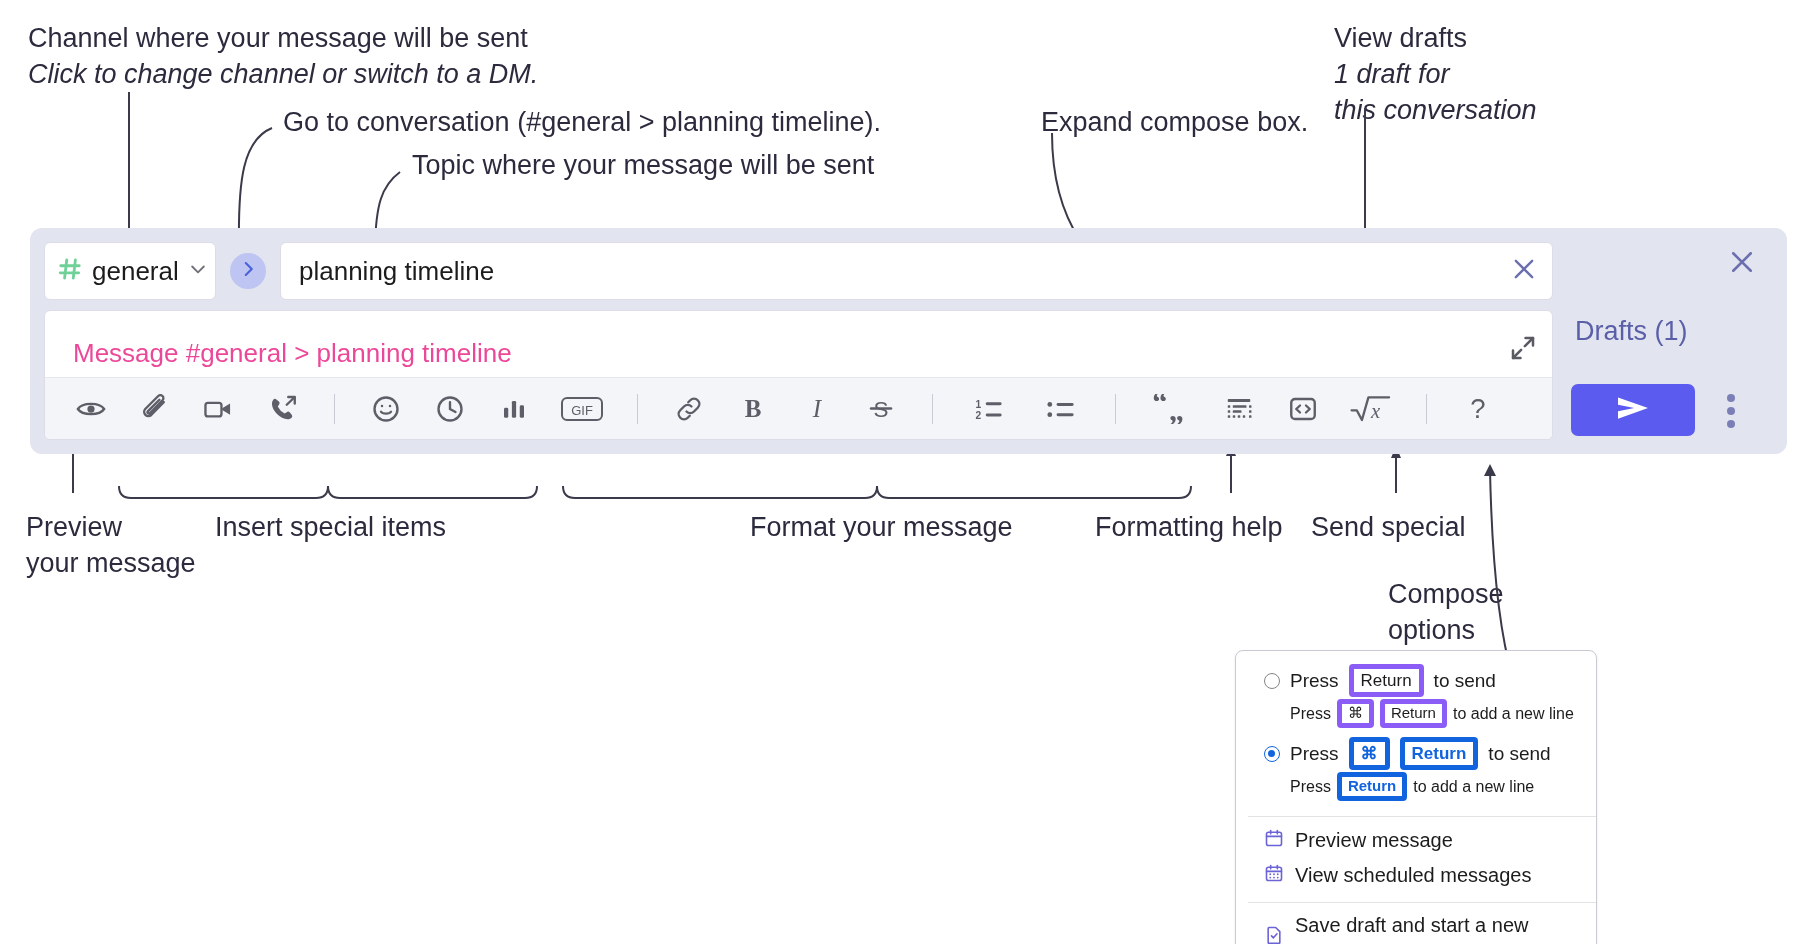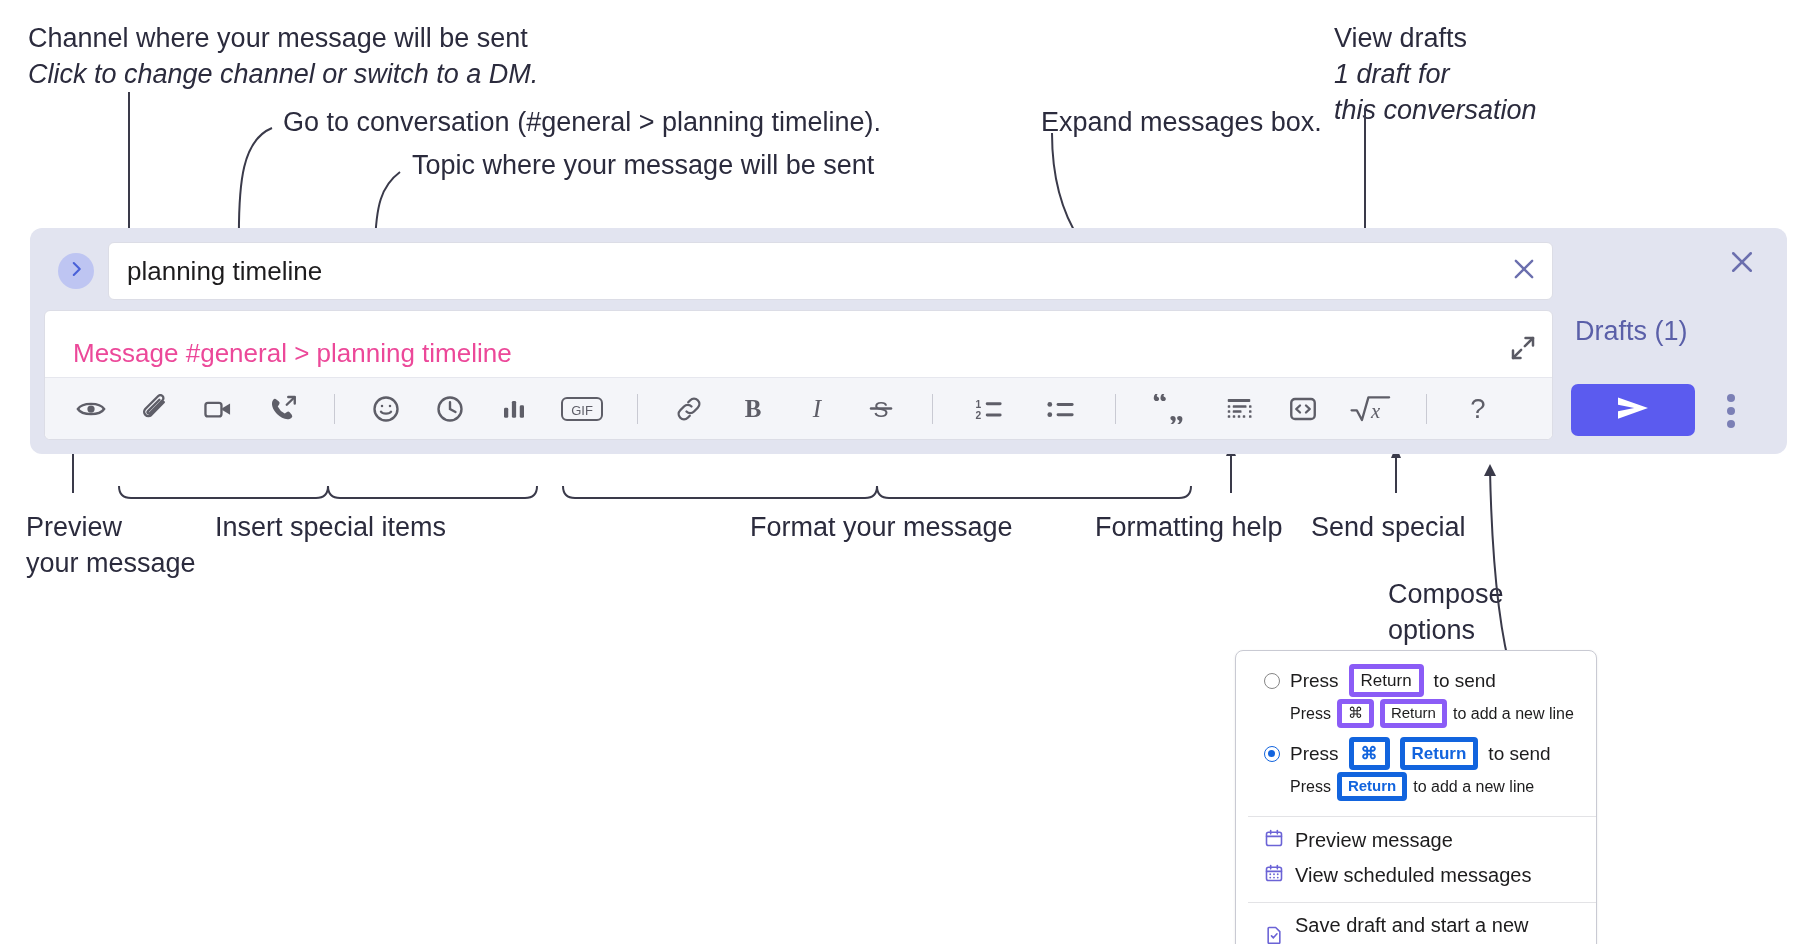--- a/index.html
+++ b/index.html
@@ -237,21 +237,21 @@
 
   <div class="anno" style="left:283px; top:104px;">
     <b>Go to</b><span> conversation (#general &gt; planning timeline).</span>
   </div>
 
   <div class="anno" style="left:412px; top:147px;">
     <b>Topic</b><span> where your message will be sent</span>
   </div>
 
   <div class="anno" style="left:1041px; top:104px;">
-    <b>Expand</b><span> messages box.</span>
+    <b>Expand</b><span> compose box.</span>
   </div>
 
   <div class="anno" style="left:1334px; top:20px;">
     <div><span>View </span><b>drafts</b></div>
     <div><i>1 draft for</i></div>
     <div><i>this conversation</i></div>
   </div>
 
   <div class="anno" style="left:26px; top:509px;">
     <div><b>Preview</b></div>
@@ -320,20 +320,36 @@
       <path d="M563 464 q0 -12 12 -12 L865 452 q12 0 12 12 q0 -12 12 -12 L1179 452 q12 0 12 12" transform="translate(0,10) scale(1,-1) translate(0,-940)"></path>
     </g>
   </svg>
 
   <div id="compose-panel">
 
     <div id="compose-inner">
 
       <div id="row-channel">
 
+        <div id="channel-select">
+          <span id="hash-icon">
+            <svg width="26" height="26" viewBox="0 0 24 24" fill="none" stroke="#6fd197" stroke-width="2.6" stroke-linecap="round">
+              <line x1="9" y1="3.5" x2="7" y2="20.5"></line>
+              <line x1="17" y1="3.5" x2="15" y2="20.5"></line>
+              <line x1="3.5" y1="9" x2="20.5" y2="9"></line>
+              <line x1="3" y1="15.5" x2="20" y2="15.5"></line>
+            </svg>
+          </span>
+          <span id="channel-name">general</span>
+          <span id="chev">
+            <svg width="20" height="20" viewBox="0 0 24 24" fill="none" stroke="#6f6f7a" stroke-width="2.2" stroke-linecap="round" stroke-linejoin="round">
+              <polyline points="5,9 12,16 19,9"></polyline>
+            </svg>
+          </span>
+        </div>
 
         <div id="goto-btn">
           <span>
             <svg width="18" height="18" viewBox="0 0 24 24" fill="none" stroke="#4a61d8" stroke-width="2.8" stroke-linecap="round" stroke-linejoin="round">
               <polyline points="9,4 17,12 9,20"></polyline>
             </svg>
           </span>
         </div>
 
         <div id="topic-field">

